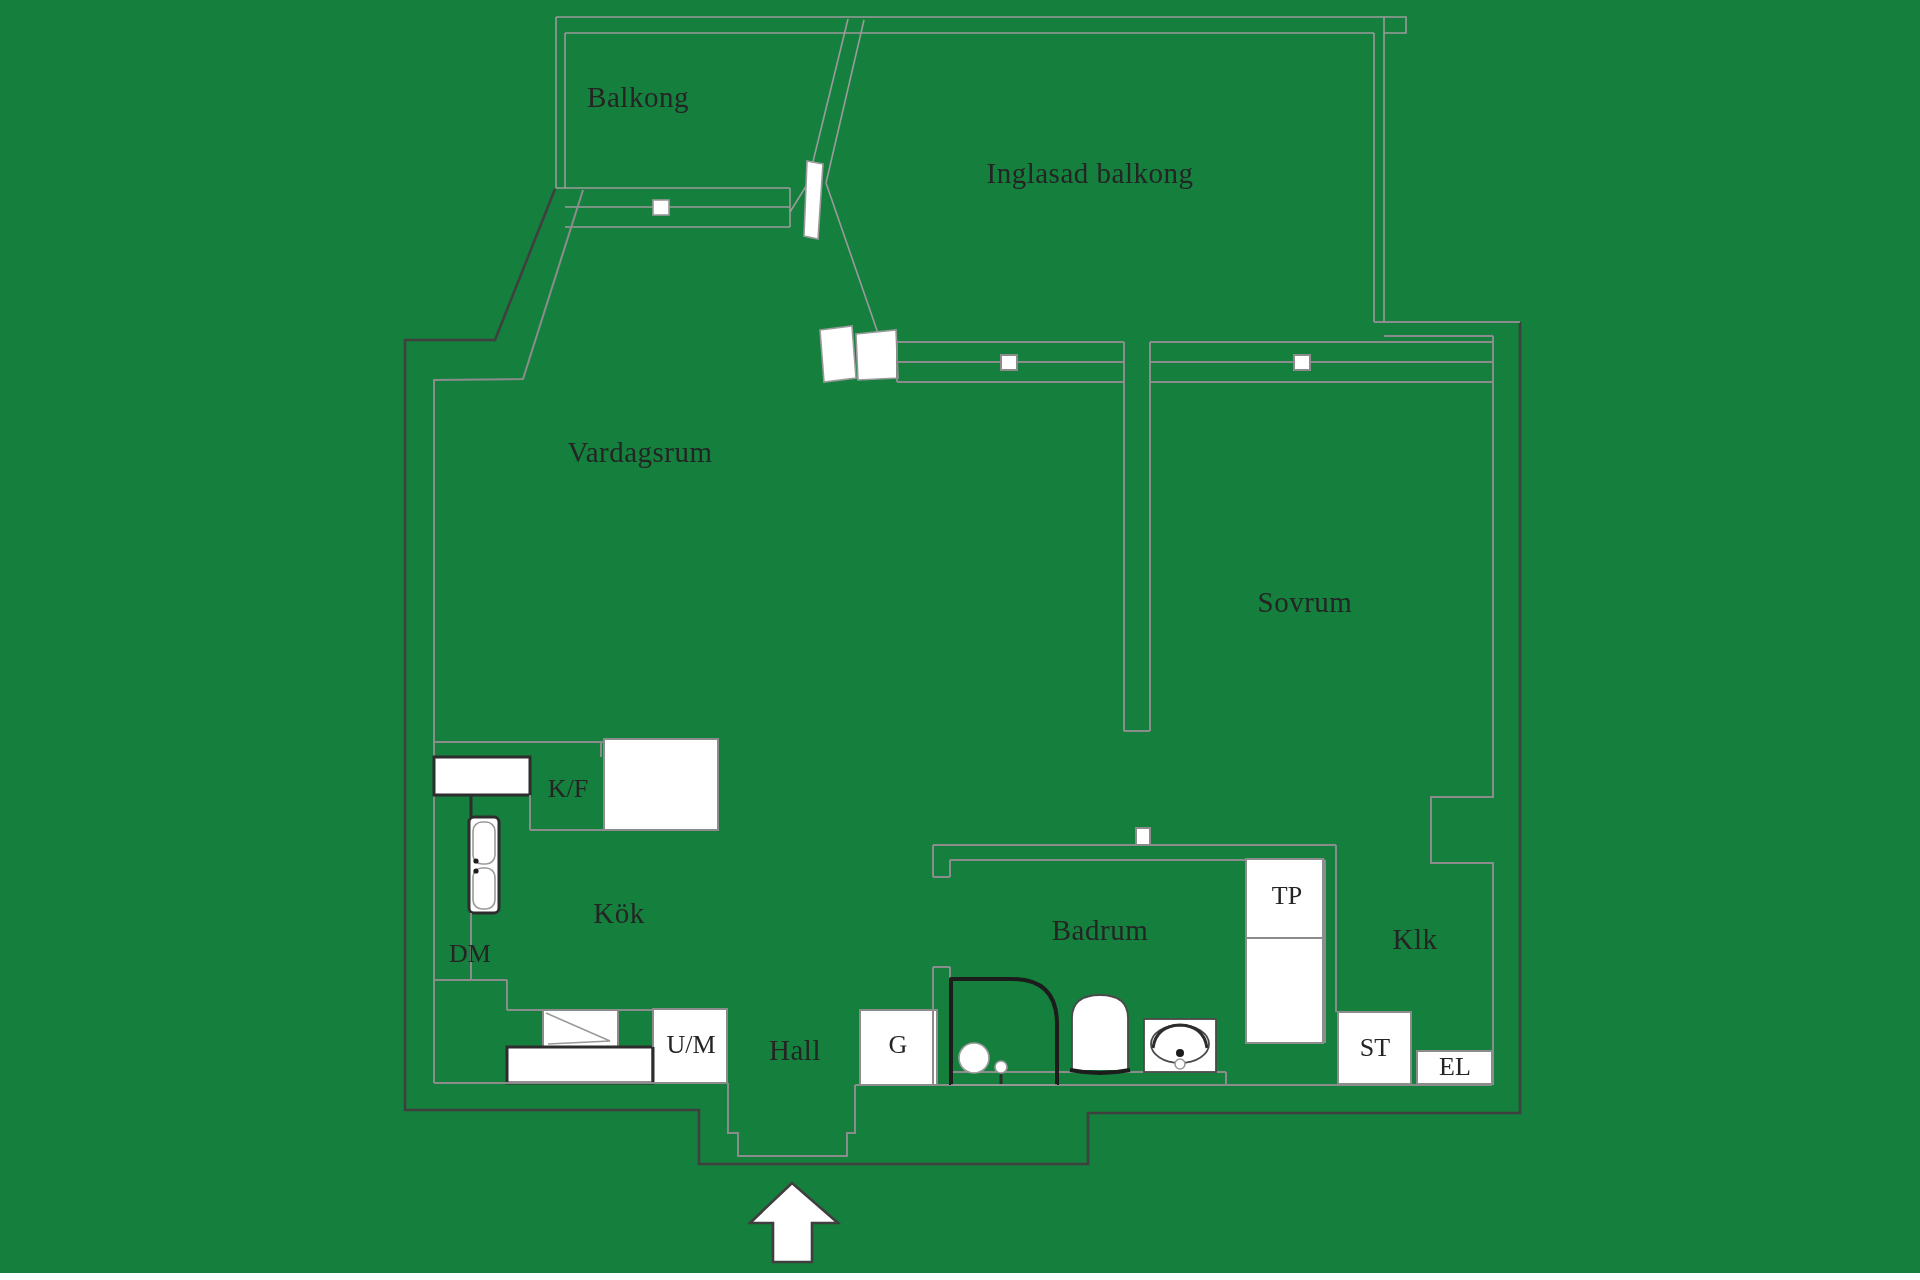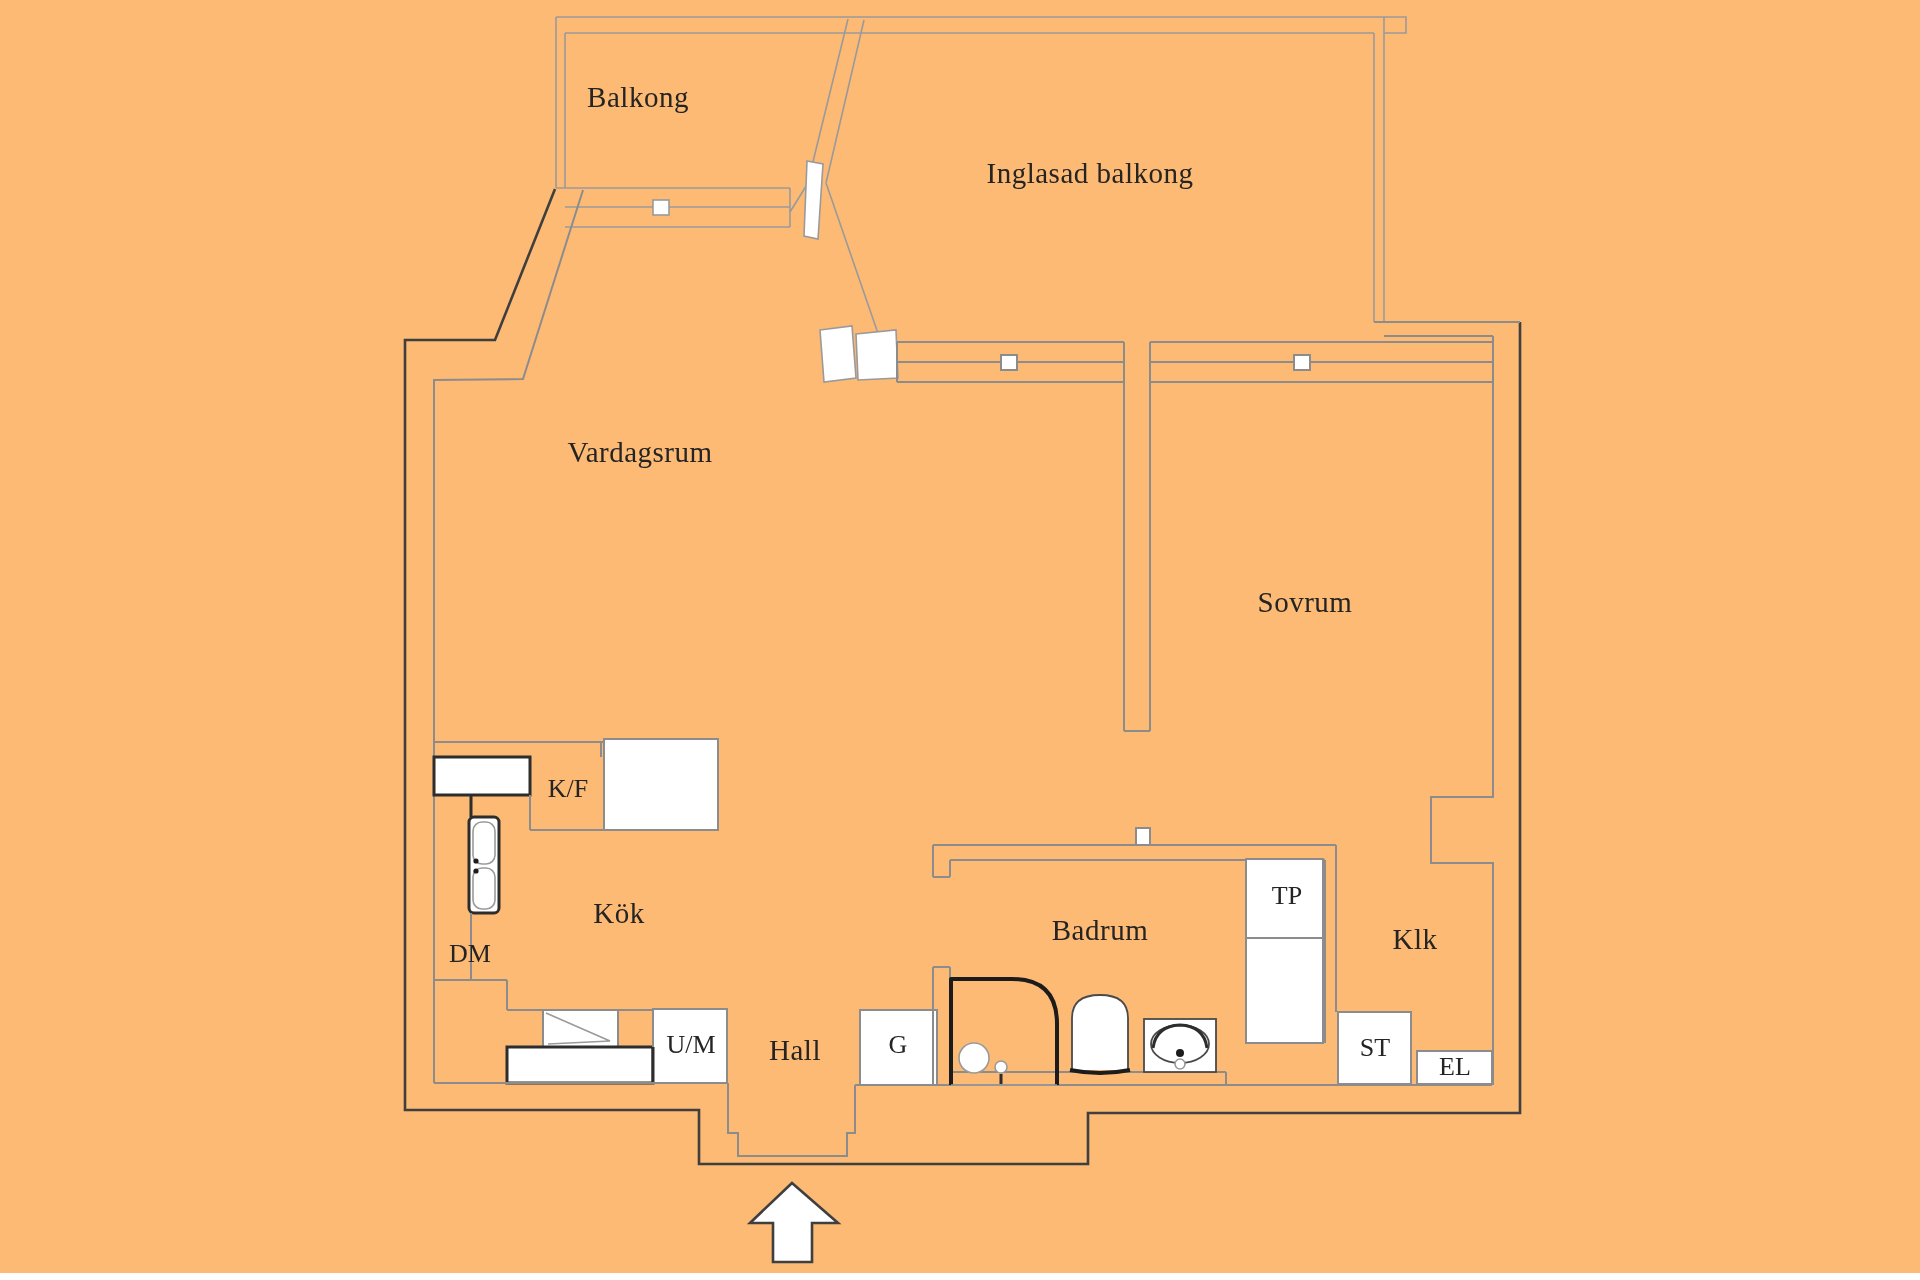--- a/index.html
+++ b/index.html
@@ -1,16 +1,16 @@
 <!DOCTYPE html>
 <html><head>
 <meta charset="utf-8">
 <style>
   html,body{margin:0;padding:0;background:#ffffff;}
-  .stage{position:relative;width:1920px;height:1273px;background:#fdba74;overflow:hidden;}
+  .stage{position:relative;width:1920px;height:1273px;background:#15803d;overflow:hidden;}
   svg{position:absolute;inset:0;display:block;}
   
   .w   {stroke:#8c8c8c;stroke-width:2;fill:none;}
   .w15 {stroke:#9a9a9a;stroke-width:1.6;fill:none;}
   .wd  {stroke:#3f3f3f;stroke-width:2.6;fill:none;}
   .bold{stroke:#1c1c1c;stroke-width:4;fill:none;stroke-linejoin:round;}
   .b3  {stroke:#2d2d2d;stroke-width:3;fill:none;}
   .fw  {fill:#ffffff;}
   .fix {stroke:#4a4a4a;stroke-width:1.8;fill:#ffffff;}
   .dot {fill:#1c1c1c;stroke:none;}

